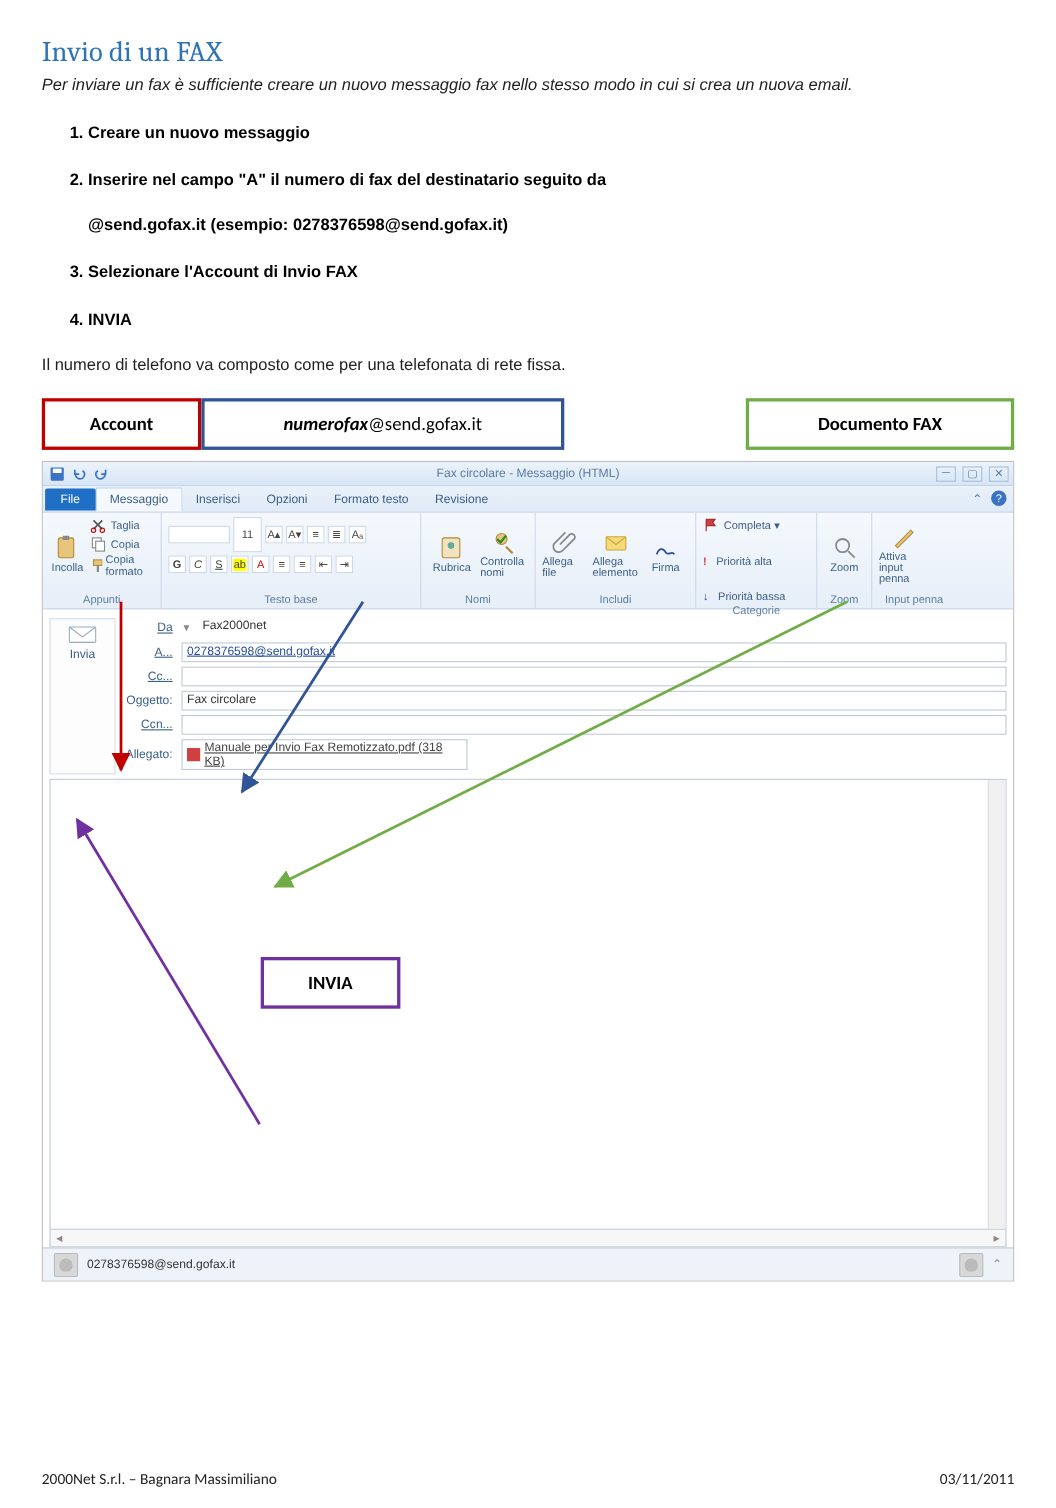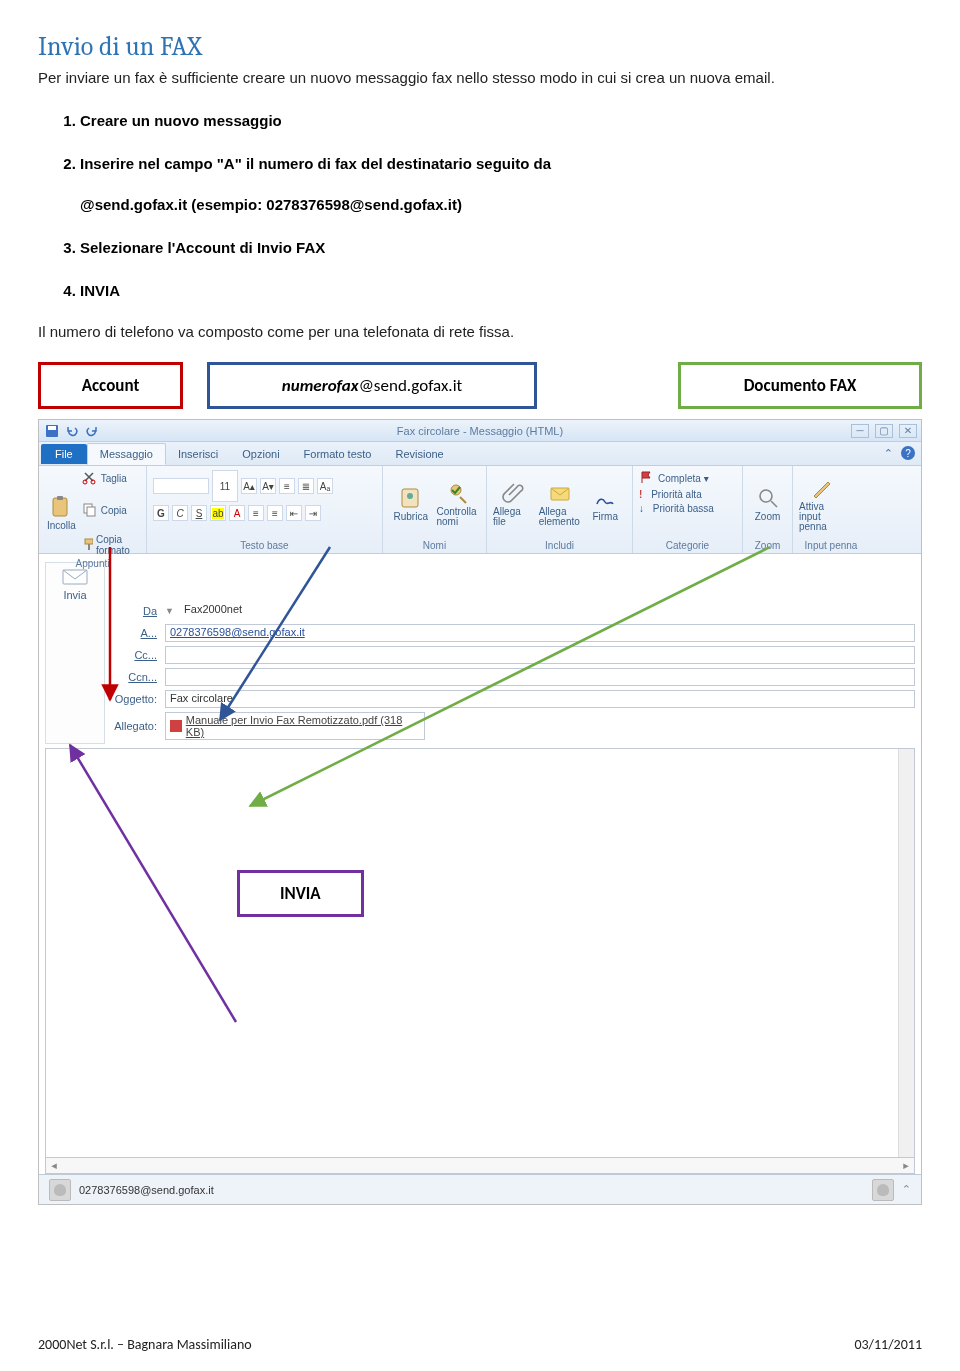--- a/index.html
+++ b/index.html
@@ -1,27 +1,27 @@
 <!DOCTYPE html>
 <html><head>
 <meta charset="utf-8">
 <style>
   * { box-sizing: border-box; margin: 0; padding: 0; }
   body { width: 960px; height: 1371px; font-family: Verdana, Arial, sans-serif; background: #fff; position: relative; }
 
   .page { padding: 32px 38px 0 38px; }
 
   .title { color: #2E74B5; font-size: 26px; font-weight: 400; font-family: Cambria, Georgia, serif; margin-bottom: 6px; }
-  .intro { font-size: 15px; color: #222; line-height: 1.35; margin-bottom: 22px; font-family: Verdana, sans-serif; }
+  .intro { font-size: 15px; color: #222; line-height: 1.35; margin-bottom: 22px; font-family: Verdana, sans-serif; font-style: italic; }
   ol.steps { list-style: decimal; margin-left: 42px; }
   ol.steps li { font-size: 15px; font-weight: 700; color: #000; margin-bottom: 22px; line-height: 1.4; }
   ol.steps li .sub { display:block; margin-top: 20px; margin-left: 0; }
   .post { font-size: 15px; color: #222; margin-top: 6px; margin-bottom: 22px; }
 
-  .calloutRow { display:flex; gap: 24px; margin-bottom: 10px; align-items:flex-start; }
+  .calloutRow { display:flex; gap: 0; margin-bottom: 10px; align-items:flex-start; }
   .callout { border: 3px solid; padding: 10px 14px; font-size: 17px; font-family: Calibri, Arial, sans-serif; background:#fff; text-align:center; }
   .callout.red { border-color:#C00000; color:#000; width: 145px; font-weight:700; }
   .callout.blue { border-color:#2F5597; color:#000; width: 330px; font-style:italic; font-weight:700; }
   .callout.blue .norm { font-style:normal; font-weight:400; }
   .callout.green { border-color:#70AD47; color:#000; width: 244px; font-weight:700; margin-left:auto; }
 
   
   .outlook { position: relative; border:1px solid #bfbfbf; margin-top: 4px; background:#fff; font-family: "Segoe UI", Tahoma, sans-serif; font-size:11px; color:#444; }
   .qat { height: 22px; background: linear-gradient(#ecf3fb,#d6e5f5); border-bottom:1px solid #bcd0e5; display:flex; align-items:center; padding:0 6px; gap:6px; position:relative; }
   .qat .wt { position:absolute; left:0; right:0; text-align:center; color:#5d7ba0; font-size:11px; }
@@ -34,38 +34,38 @@
   .ribbonTabs .tab.active{ background:#f5f9fd; border:1px solid #bcd0e5; border-bottom-color:#f5f9fd; border-radius:2px 2px 0 0;}
   .ribbonTabs .help{ position:absolute; right:6px; top:4px; color:#3b72c4; display:flex; gap:8px; align-items:center;}
 
   .ribbon { height: 88px; background: linear-gradient(#f5f9fd,#e6eef8); border-bottom:1px solid #bcd0e5; display:flex; }
   .grp { border-right:1px solid #cdd9e8; padding:4px 6px 2px 6px; display:flex; flex-direction:column; position:relative; }
   .grp .lbl{ text-align:center; font-size:10px; color:#5d7ba0; margin-top:auto; padding-top:2px;}
   .grpBody{ display:flex; gap:4px; flex:1;}
   .bigbtn{ display:flex; flex-direction:column; align-items:center; justify-content:center; gap:2px; width:46px; color:#3b5f87;}
   .bigbtn .ic{ width:24px; height:24px; }
   .bigbtn span{ font-size:10px; line-height:1;}
-  .mini{ display:flex; flex-direction:column; gap:16px; }
+  .mini{ display:flex; flex-direction:column; gap:1px; }
   .mini div{ font-size:10px; color:#3b5f87; display:flex; align-items:center; gap:3px;}
   .iconbox{ width:16px; height:16px; display:inline-block; }
   .formatRow{ display:flex; gap:3px; align-items:center; }
   .formatRow .bx{ width:16px; height:16px; border:1px solid #cdd9e8; background:#fff; display:flex; align-items:center;justify-content:center; font-size:10px;}
   .fontSel{ width:56px; height:16px; border:1px solid #cdd9e8; background:#fff;}
   .numSel{ width:26px; height:32px; border:1px solid #cdd9e8; background:#fff; display:flex; align-items:center; justify-content:center; font-size:10px;}
 
   .fields { padding: 8px 6px 0 6px; }
   .fieldRow { display:flex; align-items:center; margin-bottom:4px; }
   .fieldRow .lab{ width:56px; text-align:right; padding-right:8px; color:#3b5f87; font-size:11px; text-decoration:underline;}
   .fieldRow .lab.plain{ text-decoration:none;}
   .fieldRow .val{ flex:1; border:1px solid #c0cad6; height:18px; background:#fff; font-size:11px; padding:1px 4px; color:#333;}
   .fieldRow .val.ul{ text-decoration:underline; color:#2a4f9a;}
   .sendCol { width:60px; display:flex; flex-direction:column; align-items:center; gap:2px; padding:4px 2px; border:1px solid #d6dee8; background:#fdfdfe; margin-right:4px;}
   .sendCol .ic{ width:26px; height:20px;}
   .fieldsWrap{ display:flex; }
-  .fieldsCol{ flex:1;margin-top:40px; }
+  .fieldsCol{ flex:1; }
   .attach{ display:flex; align-items:center; gap:4px; border:1px solid #c0cad6; background:#fff; padding:1px 4px; font-size:11px; width:260px;}
   .attach .pdfic{ width:12px;height:12px; background:#d04040;}
   .bodyArea{ margin:4px 6px 0 6px; border:1px solid #c0cad6; background:#fff; height:410px; position:relative;}
   .bodyArea .sb{ position:absolute; right:0; top:0; bottom:0; width:16px; background:#f0f0f0; border-left:1px solid #ddd;}
   .hscroll{ margin:0 6px; height:16px; border:1px solid #c0cad6; border-top:none; background:#f7f7f7; display:flex; align-items:center;}
   .hscroll .l,.hscroll .r{ width:16px; text-align:center; color:#888;}
   .status{ margin:0 0 0 0; height:30px; border-top:1px solid #c0cad6; background:#eef3fa; display:flex; align-items:center; padding:0 10px; gap:8px; font-size:11px; color:#333;}
   .status .ava{ width:22px; height:22px; background:#d8d8d8; border:1px solid #bbb; border-radius:2px; position:relative;}
   .status .ava::after{ content:""; position:absolute; inset:4px; background:#bbb; border-radius:50% 50% 40% 40%;}
   .status .right{ margin-left:auto; display:flex; align-items:center; gap:8px;}
@@ -254,21 +254,21 @@
                 <path d="M4 18 C6 12 10 12 12 16 C14 20 18 14 20 18" fill="none" stroke="#2a4f9a" stroke-width="1.6"></path>
               </svg>
             <span>Firma</span>
           </div>
         </div>
         <div class="lbl">Includi</div>
       </div>
 
       <div class="grp" style="width:110px;">
         <div class="grpBody">
-          <div class="mini" style="gap:3px;">
+          <div class="mini" style="gap:20px;">
             <div><svg class="iconbox" width="14" height="14">
                   <path d="M3 2 L3 13 M3 2 L11 2 L9 5 L11 8 L3 8" fill="#d04040" stroke="#a02020"></path>
                 </svg><span>Completa</span> ▾</div>
             <div><span style="color:#d04040;font-weight:700;">!</span>&nbsp;<span>Priorità alta</span></div>
             <div><span style="color:#2a4f9a;font-weight:700;">↓</span>&nbsp;<span>Priorità bassa</span></div>
           </div>
         </div>
         <div class="lbl">Categorie</div>
       </div>
 
@@ -311,26 +311,26 @@
           <div class="fieldRow"><div class="lab">Da</div><div style="font-size:9px;color:#888;">▼</div>&nbsp;&nbsp;<div class="val" style="border:none;background:transparent;">Fax2000net</div></div>
           <div class="fieldRow">
               <div class="lab">A...</div>
               <div class="val ul">0278376598@send.gofax.it</div>
             </div>
           <div class="fieldRow">
               <div class="lab">Cc...</div>
               <div class="val"></div>
             </div>
           <div class="fieldRow">
+              <div class="lab plain">Oggetto:</div>
+              <div class="val">Fax circolare</div>
+            </div>
+          <div class="fieldRow">
               <div class="lab">Ccn...</div>
               <div class="val"></div>
-            </div>
-          <div class="fieldRow">
-              <div class="lab plain">Oggetto:</div>
-              <div class="val">Fax circolare</div>
             </div>
           <div class="fieldRow">
               <div class="lab plain">Allegato:</div>
             <div class="attach">
                 <span class="pdfic"></span>
                 <span style="text-decoration:underline;">Manuale per Invio Fax Remotizzato.pdf (318 KB)</span>
               </div>
           </div>
         </div>
       </div>

